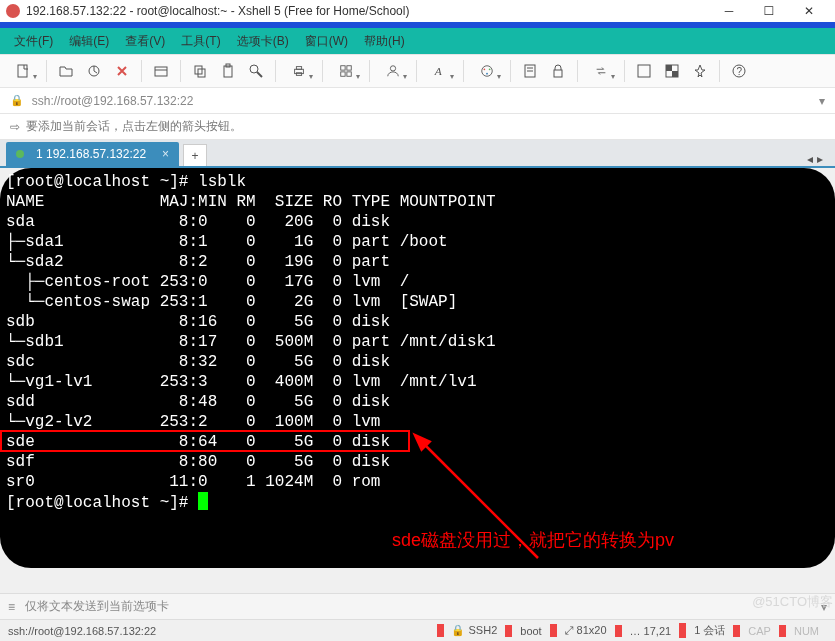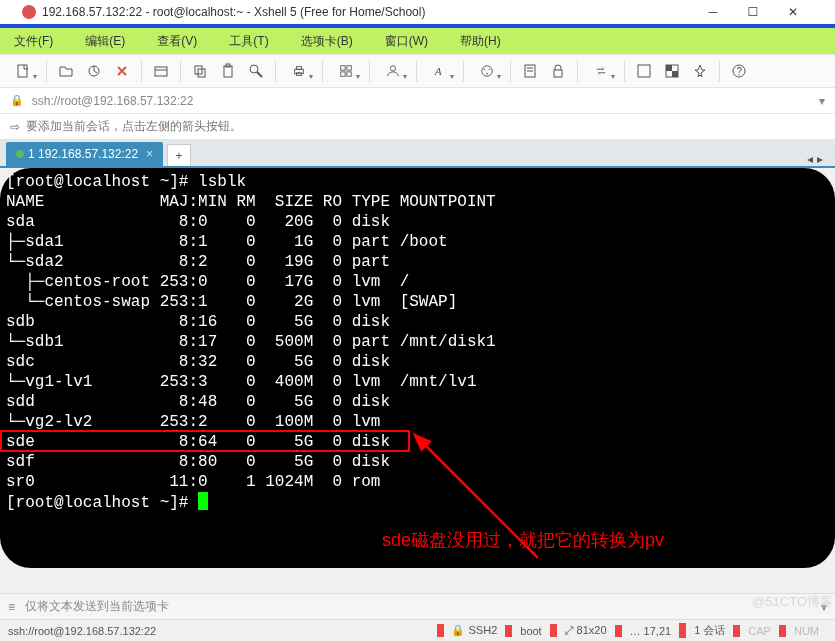--- a/index.html
+++ b/index.html
@@ -2,27 +2,27 @@
 <html><head>
 <meta charset="utf-8">
 <style>
 * { margin: 0; padding: 0; box-sizing: border-box; }
 body {
   width: 835px; height: 641px;
   font-family: "Microsoft YaHei", Arial, sans-serif;
   font-size: 12px; background: #f0f0f0; overflow: hidden; position: relative;
 }
 .titlebar {
-  height: 28px; display: flex; align-items: center; padding: 0 22px;
-  background: #fff; border-bottom: 4px solid #1d4ed8;
+  height: 28px; display: flex; align-items: center; padding: 0 6px;
+  background: #fff; border-bottom: 6px solid #1d4ed8;
 }
 .titlebar .app-icon { width: 14px; height: 14px; background: #d9534f; border-radius: 50%; margin-right: 6px; }
 .titlebar .title { flex: 1; color: #333; font-size: 12px; }
 .winbtn { width: 40px; height: 26px; display: flex; align-items: center; justify-content: center; color: #333; }
-.menubar { height: 26px; display: flex; align-items: center; padding: 0 6px; background: #bef264; gap: 16px; }
+.menubar { height: 26px; display: flex; align-items: center; padding: 0 6px; background: #14b8a6; gap: 0; }
 .menubar .mitem { padding: 2px 8px; color: #333; }
 .toolbar {
   height: 34px; display: flex; align-items: center; padding: 0 6px;
   background: #fafafa; border-top: 1px solid #e5e5e5; border-bottom: 1px solid #e5e5e5; gap: 2px;
 }
 .tbtn {
   width: 26px; height: 26px; display: flex; align-items: center; justify-content: center;
   color: #555; border: 1px solid transparent; border-radius: 2px;
 }
 .tbtn.drop { width: 34px; position: relative; }
@@ -38,41 +38,41 @@
   height: 26px; display: flex; align-items: center; padding: 0 10px;
   background: #fff; border-bottom: 1px solid #e5e5e5; color: #777;
 }
 .tipbar .arrow { margin-right: 6px; }
 .tabstrip {
   height: 28px; display: flex; align-items: flex-end; padding: 0 6px;
   background: #e4e7ea; border-bottom: 2px solid #3c8dbc;
 }
 .tab {
   height: 24px; display: flex; align-items: center; padding: 8px 10px;
-  background: #3c8dbc; color: #fff; font-size: 12px; border-radius: 2px 2px 0 0; gap: 4px;
+  background: #3c8dbc; color: #fff; font-size: 12px; border-radius: 2px 2px 0 0; gap: 12px;
 }
 .tab .dot { width: 8px; height: 8px; border-radius: 50%; background: #5cb85c; }
 .tab .x { font-size: 12px; margin-left: 4px; opacity: .8; }
 .addtab {
   width: 24px; height: 22px; margin-left: 4px; display: flex; align-items: center; justify-content: center;
   background: #fff; border: 1px solid #ccc; border-bottom: none; color: #555;
 }
 .tabnav { margin-left: auto; display: flex; gap: 4px; color: #555; padding-right: 6px; }
 .terminal {
   height: 400px; background: #000; color: #fff;
   font-family: "Consolas","Courier New",monospace; font-size: 16px; line-height: 20px;
   padding: 4px 6px; position: relative; white-space: pre; border-radius: 31px;
 }
 .hlbox {
   position: absolute; border: 2px solid #ff0000;
   left: 0px; top: 262px; width: 410px; height: 22px;
 }
 .arrow-svg { position: absolute; left: 278px; top: 250px; pointer-events: none; }
 .annot {
-  position: absolute; left: 382px; top: 362px;
+  position: absolute; left: 392px; top: 362px;
   color: #ff0000; font-family: "Microsoft YaHei", sans-serif; font-size: 18px;
 }
 .cursor-blk { display: inline-block; width: 10px; height: 18px; background: #00ff00; vertical-align: -3px; }
 .bottombar {
   position: absolute; bottom: 22px; left: 0; right: 0; height: 26px;
   display: flex; align-items: center; padding: 0 8px;
   background: #f5f5f5; border-top: 1px solid #ddd; color: #888; font-size: 12px;
 }
 .statusbar {
   position: absolute; bottom: 0; left: 0; right: 0; height: 22px;

